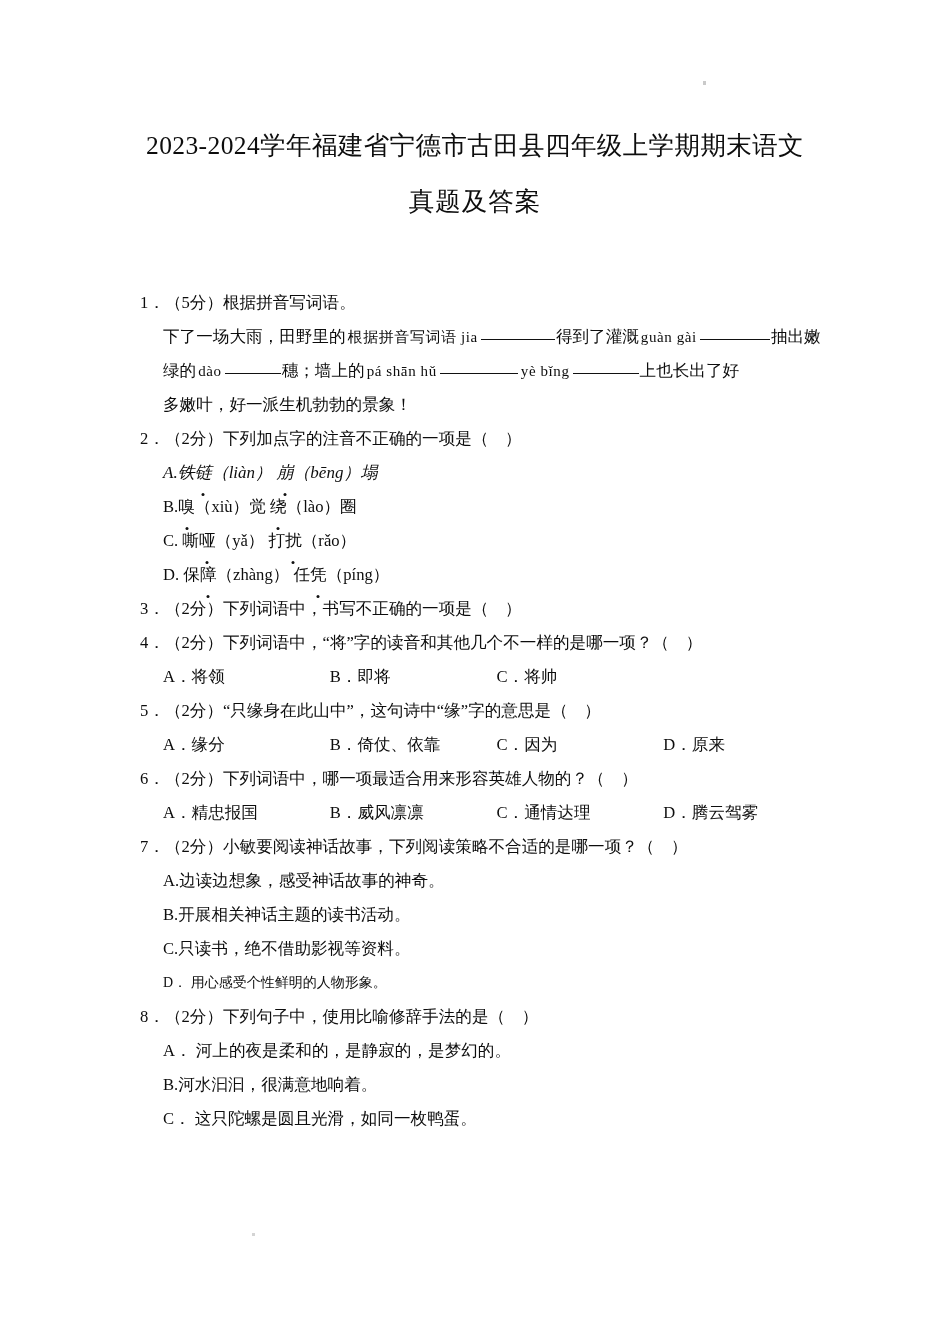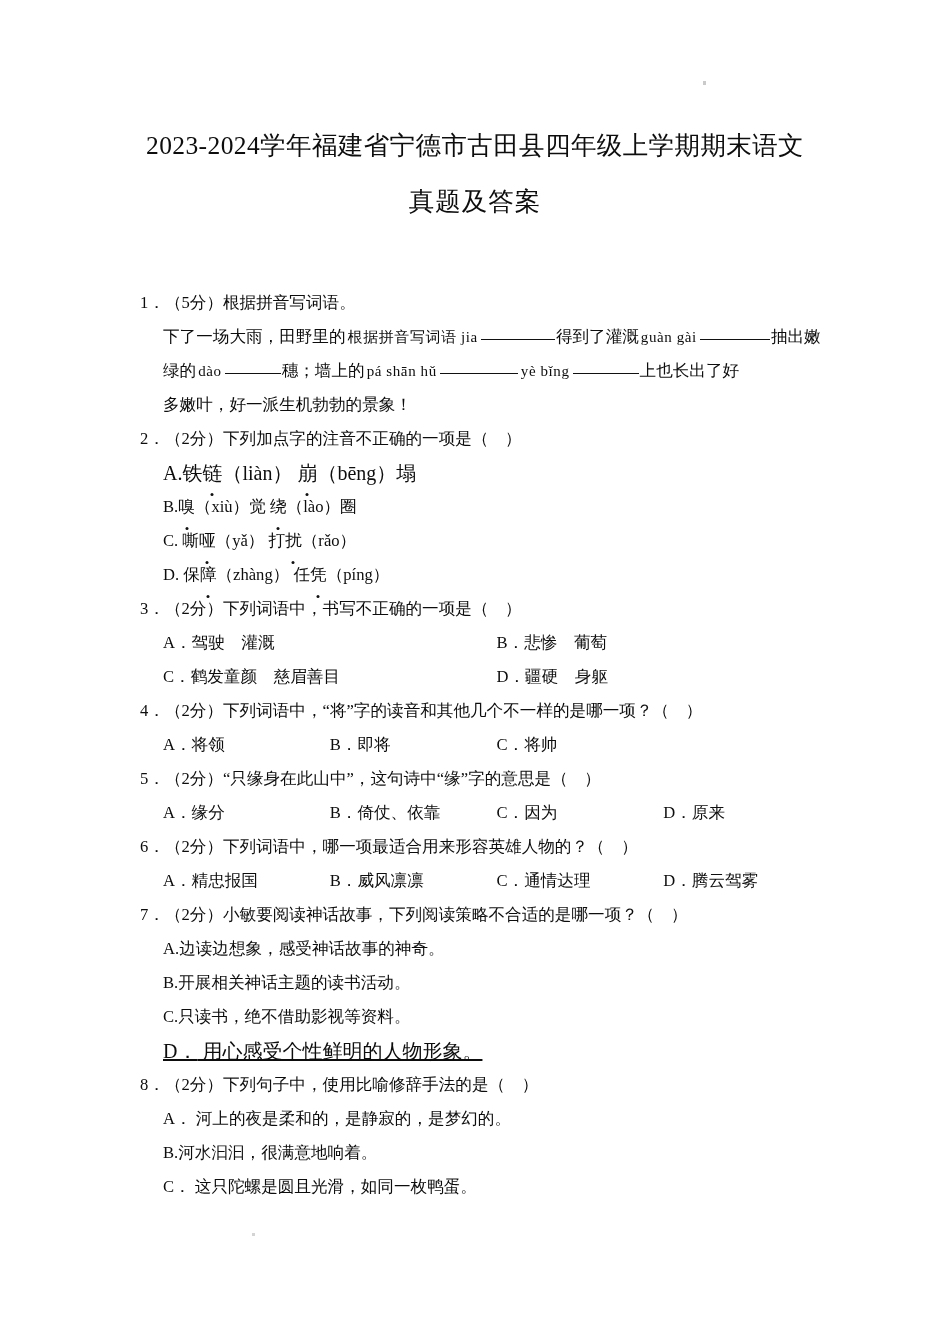--- a/index.html
+++ b/index.html
@@ -160,38 +160,28 @@
         <div class="q-stem"><span class="q-num">1．</span><span>（5分）</span><span>根据拼音写词语。</span></div>
         <div class="q-body">
           <div class="line"><span>下了一场大雨，田野里的</span><span class="py">根据拼音写词语 jia</span><span class="blank w1"></span><span>得到了灌溉</span><span class="py">guàn gài</span><span class="blank w2"></span><span>抽出嫩</span></div>
           <div class="line"><span>绿的</span><span class="py">dào</span><span class="blank w3"></span><span>穗；墙上的</span><span class="py">pá shān hǔ</span><span class="blank w4"></span><span class="py">yè bǐng</span><span class="blank w5"></span><span>上也长出了好</span></div>
           <div class="line"><span>多嫩叶，好一派生机勃勃的景象！</span></div>
         </div>
       </div>
       <div class="q">
         <div class="q-stem"><span class="q-num">2．</span><span>（2分）</span><span class="paren-blank">下列加点字的注音不正确的一项是</span></div>
         <div class="q-body">
-          <div class="opt" style="line-height: 34px; font-size: 20px;"><span class="opt-label">A.</span><span>铁</span><span class="dot">链</span><span>（liàn）</span><span>  </span><span class="dot">崩</span><span>（bēng）塌</span></div>
+          <div class="opt" style="line-height: 34px; font-size: 17px; font-style: italic;"><span class="opt-label">A.</span><span>铁</span><span class="dot">链</span><span>（liàn）</span><span>  </span><span class="dot">崩</span><span>（bēng）塌</span></div>
           <div class="opt" style="line-height: 34px; font-size: 16.6px;"><span class="opt-label">B.</span><span class="dot">嗅</span><span>（xiù）觉</span><span>  </span><span class="dot">绕</span><span>（lào）圈</span></div>
           <div class="opt" style="line-height: 34px; font-size: 16.6px;"><span class="opt-label">C.</span><span> 嘶</span><span class="dot">哑</span><span>（yǎ）</span><span>  </span><span>打</span><span class="dot">扰</span><span>（rǎo）</span></div>
           <div class="opt" style="line-height: 34px; font-size: 16.6px;"><span class="opt-label">D.</span><span> 保</span><span class="dot">障</span><span>（zhàng）</span><span>  </span><span>任</span><span class="dot">凭</span><span>（píng）</span></div>
         </div>
       </div>
       <div class="q">
         <div class="q-stem"><span class="q-num">3．</span><span>（2分）</span><span class="paren-blank">下列词语中，书写不正确的一项是</span></div>
-        <div class="q-body">
-          <div class="opt-row cols2">
-            <div class="opt"><span class="opt-label">A．</span><span>驾驶　灌溉</span></div>
-            <div class="opt"><span class="opt-label">B．</span><span>悲惨　葡萄</span></div>
-          </div>
-          <div class="opt-row cols2">
-            <div class="opt"><span class="opt-label">C．</span><span>鹤发童颜　慈眉善目</span></div>
-            <div class="opt"><span class="opt-label">D．</span><span>疆硬　身躯</span></div>
-          </div>
-        </div>
       </div>
       <div class="q">
         <div class="q-stem"><span class="q-num">4．</span><span>（2分）</span><span class="paren-blank">下列词语中，“将”字的读音和其他几个不一样的是哪一项？</span></div>
         <div class="q-body">
           <div class="opt-row cols4">
             <div class="opt"><span class="opt-label">A．</span><span>将领</span></div>
             <div class="opt"><span class="opt-label">B．</span><span>即将</span></div>
             <div class="opt"><span class="opt-label">C．</span><span>将帅</span></div>
           </div>
         </div>
@@ -217,21 +207,21 @@
             <div class="opt"><span class="opt-label">D．</span><span>腾云驾雾</span></div>
           </div>
         </div>
       </div>
       <div class="q">
         <div class="q-stem"><span class="q-num">7．</span><span>（2分）</span><span class="paren-blank">小敏要阅读神话故事，下列阅读策略不合适的是哪一项？</span></div>
         <div class="q-body">
           <div class="opt" style="line-height: 34px; font-size: 16.6px;"><span class="opt-label">A.</span><span>边读边想象，感受神话故事的神奇。</span></div>
           <div class="opt" style="line-height: 34px; font-size: 16.6px;"><span class="opt-label">B.</span><span>开展相关神话主题的读书活动。</span></div>
           <div class="opt" style="line-height: 34px; font-size: 16.6px;"><span class="opt-label">C.</span><span>只读书，绝不借助影视等资料。</span></div>
-          <div class="opt" style="line-height: 34px; font-size: 20px; text-decoration: underline;"><span class="opt-label">D．</span><span> 用心感受个性鲜明的人物形象。</span></div>
+          <div class="opt" style="line-height: 34px; font-size: 14px;"><span class="opt-label">D．</span><span> 用心感受个性鲜明的人物形象。</span></div>
         </div>
       </div>
       <div class="q">
         <div class="q-stem"><span class="q-num">8．</span><span>（2分）</span><span class="paren-blank">下列句子中，使用比喻修辞手法的是</span></div>
         <div class="q-body">
           <div class="opt" style="line-height: 34px; font-size: 16.6px;"><span class="opt-label">A．</span><span> 河上的夜是柔和的，是静寂的，是梦幻的。</span></div>
           <div class="opt" style="line-height: 34px; font-size: 16.6px;"><span class="opt-label">B.</span><span>河水汩汩，很满意地响着。</span></div>
           <div class="opt" style="line-height: 34px; font-size: 16.6px;"><span class="opt-label">C．</span><span> 这只陀螺是圆且光滑，如同一枚鸭蛋。</span></div>
         </div>
       </div>

